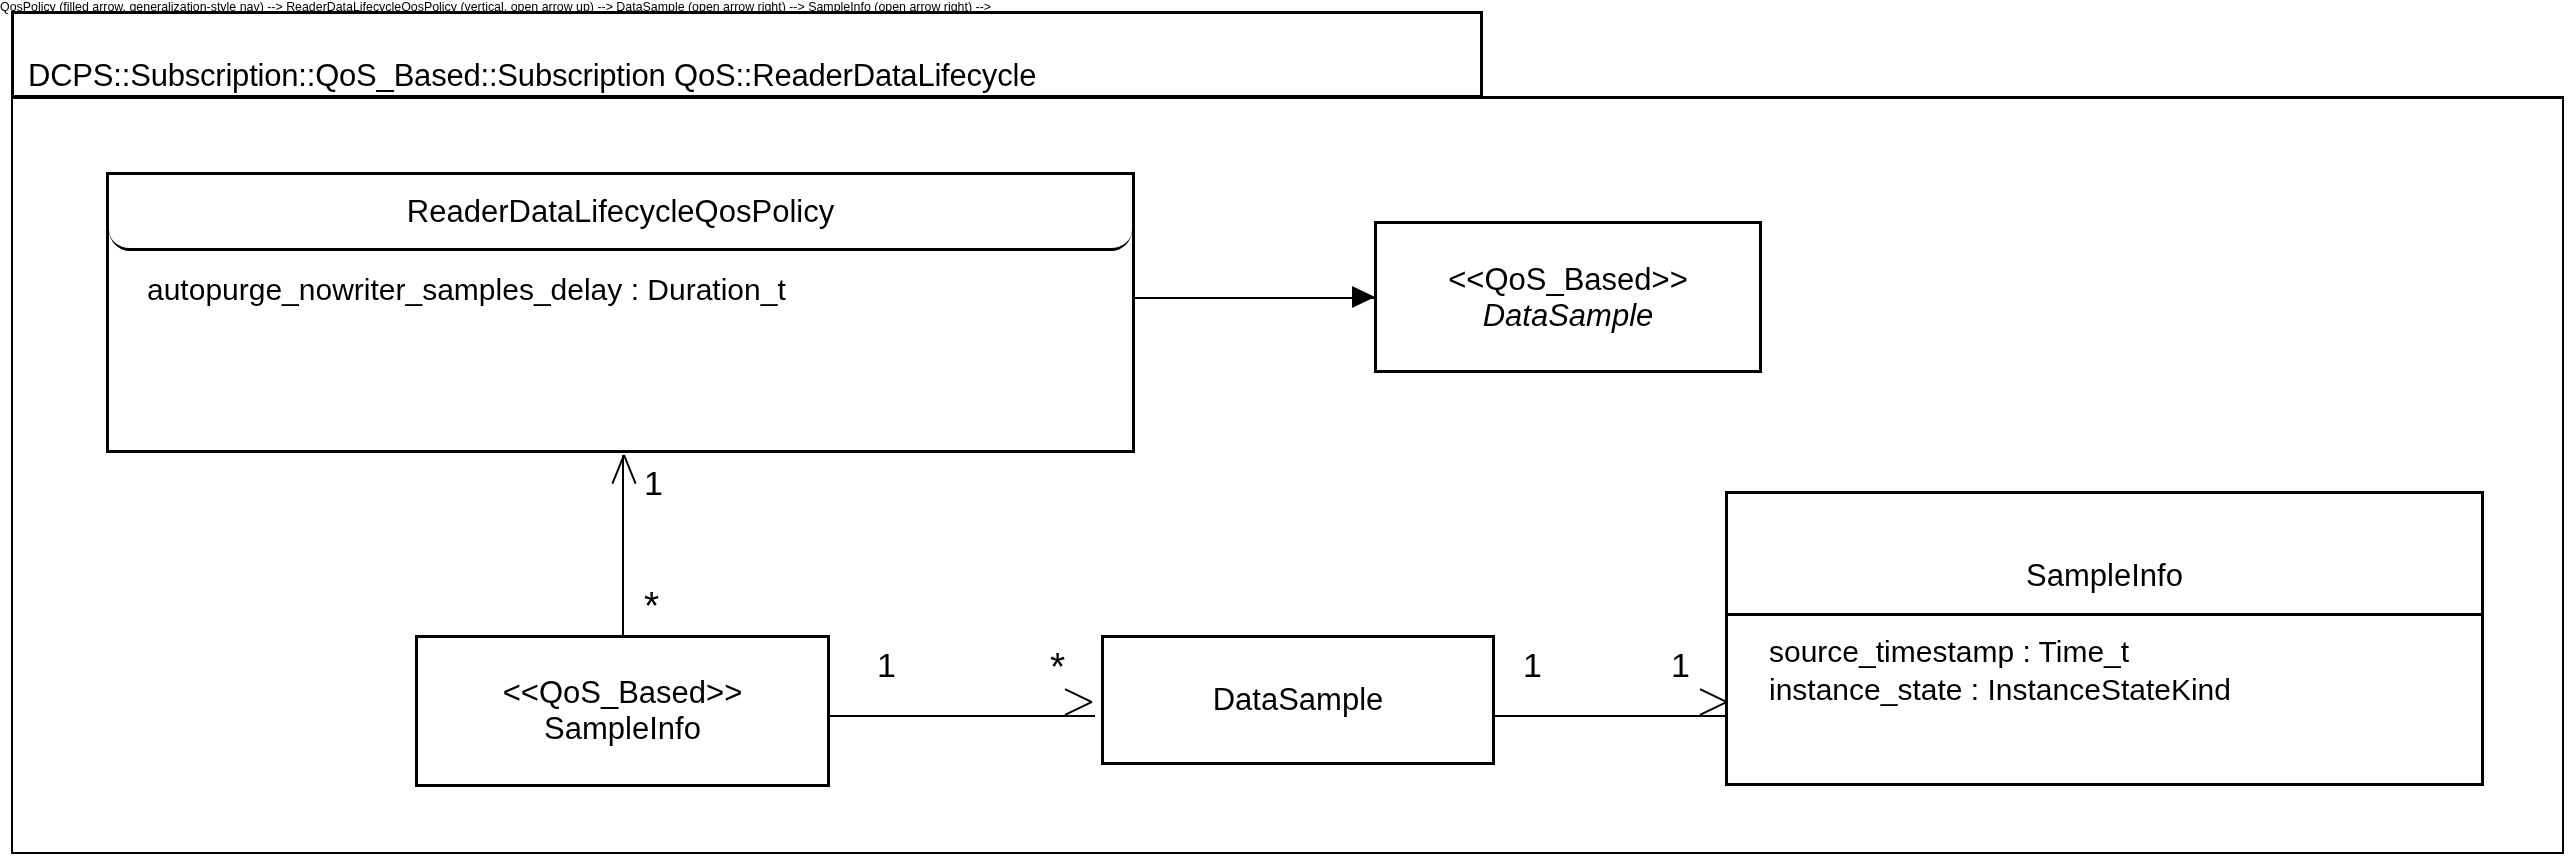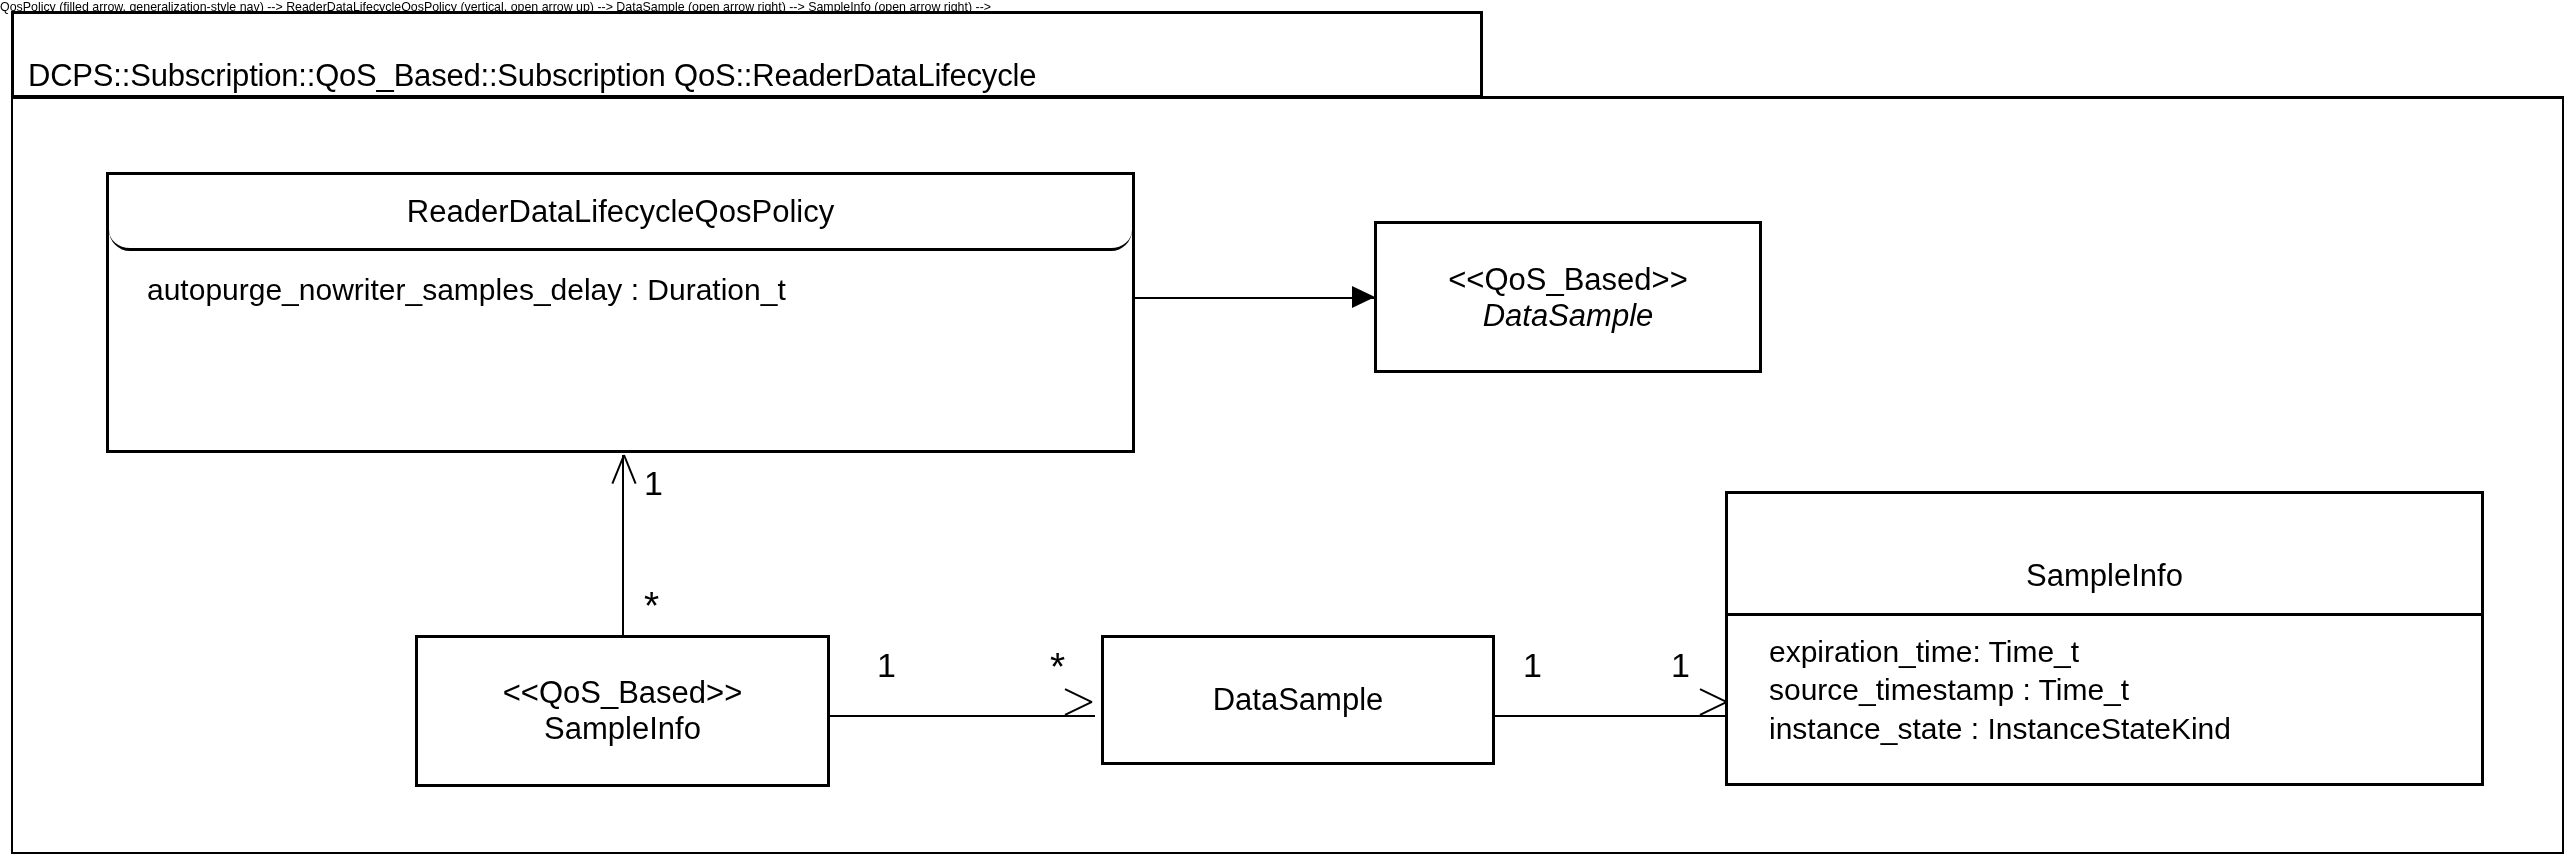--- a/index.html
+++ b/index.html
@@ -301,20 +301,19 @@
 
   
   <div class="cls" id="box-datasample">
     <div class="cls-name">DataSample</div>
   </div>
 
   
   <div class="cls" id="box-sampleinfo">
     <div class="cls-name divided">SampleInfo</div>
     <div class="cls-attrs">
-      <div class="attr-line">expiration_time: Time_t</div>
       <div class="attr-line">source_timestamp : Time_t</div>
       <div class="attr-line">instance_state : InstanceStateKind</div>
     </div>
   </div>
 
 </div>
 
 
 </body></html>

